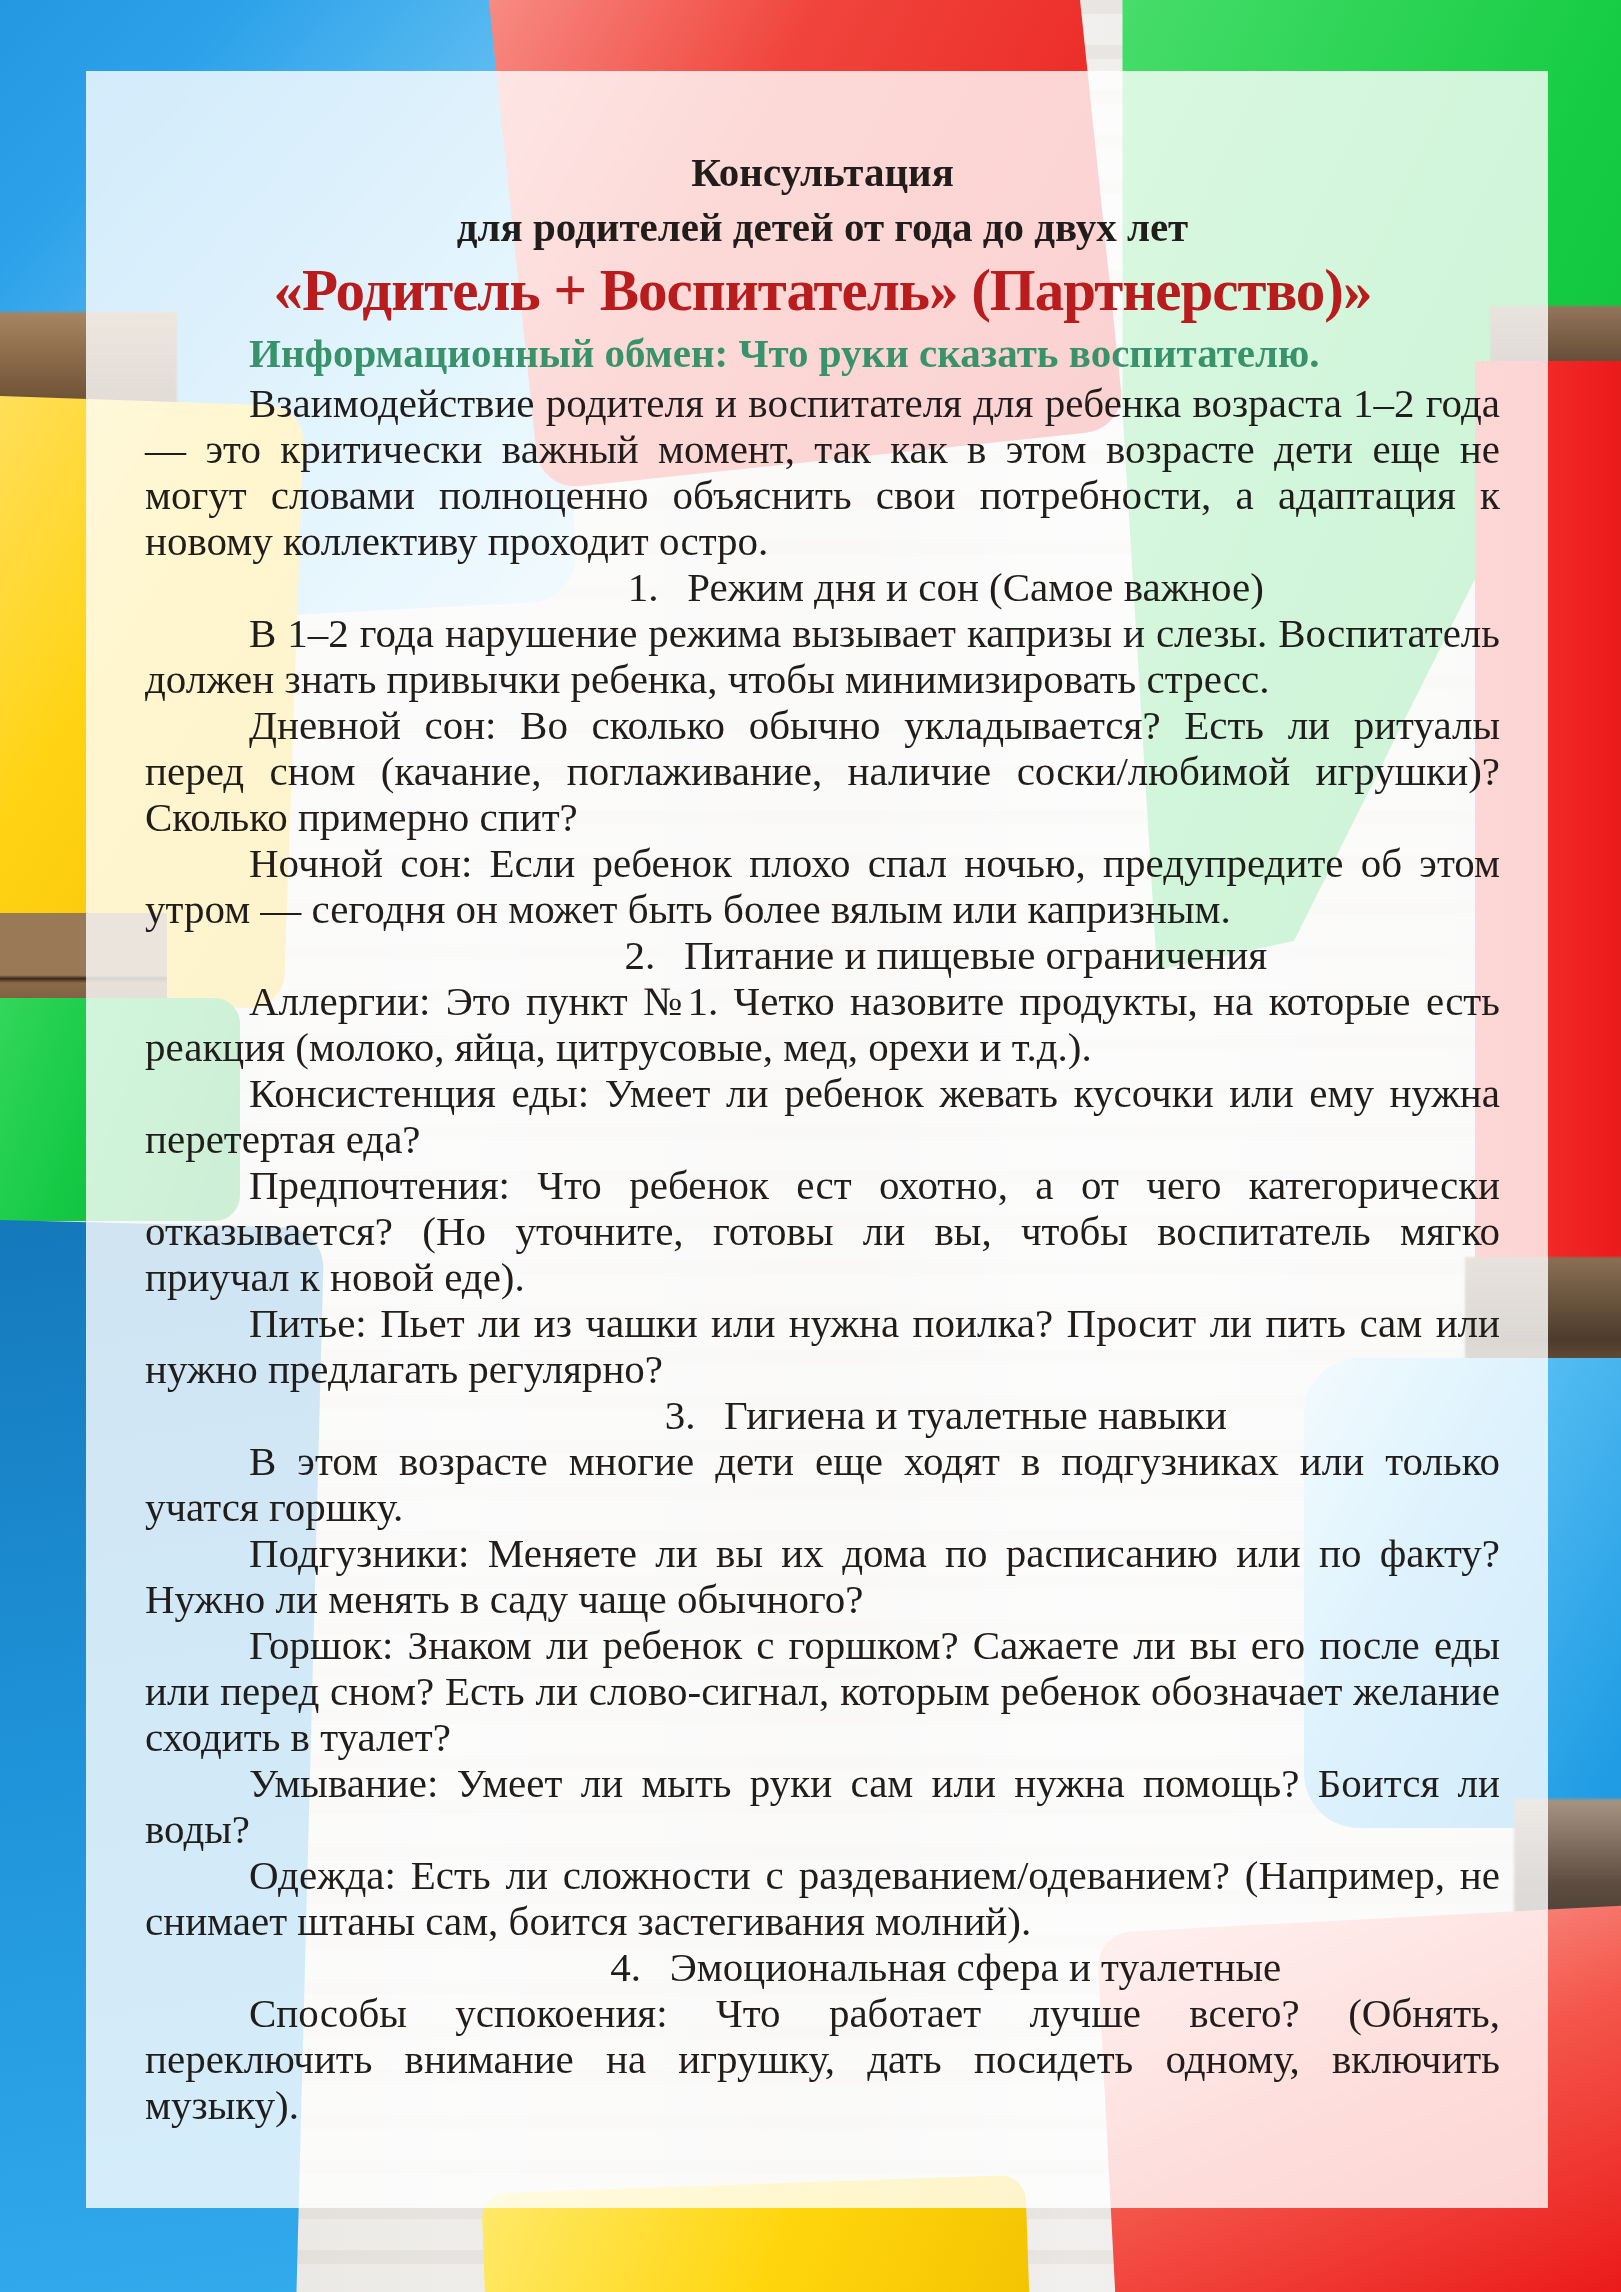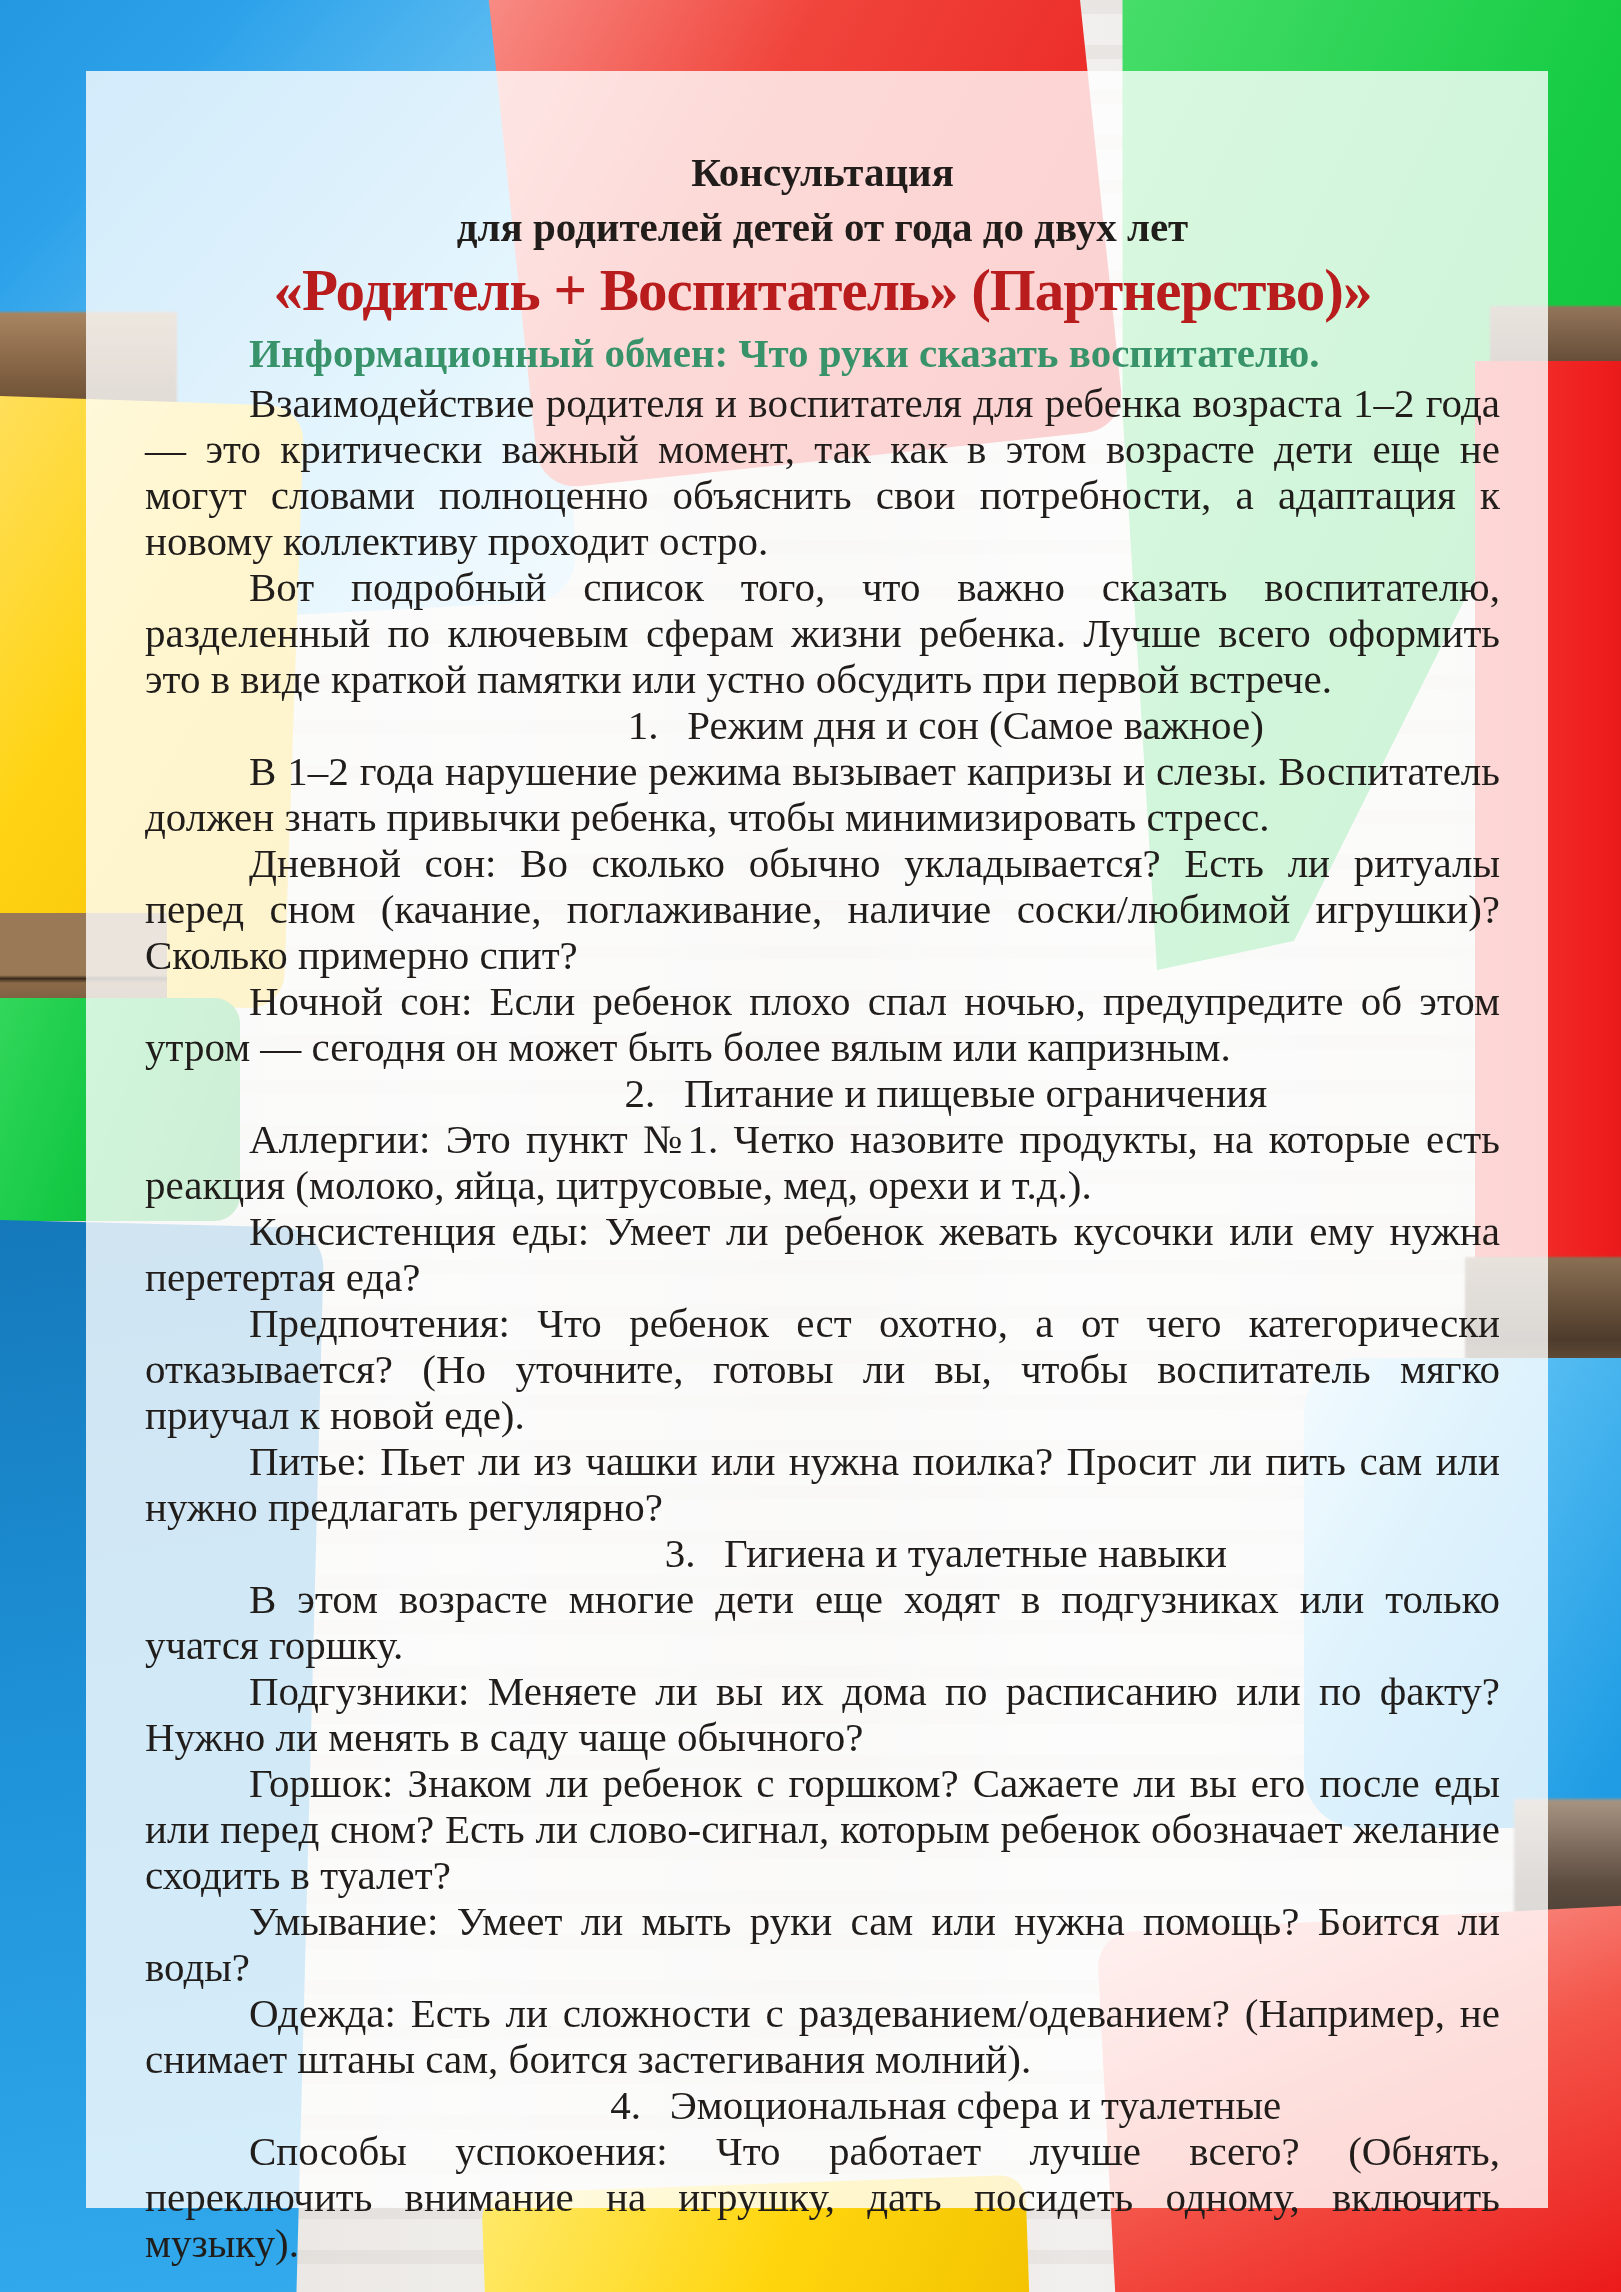--- a/index.html
+++ b/index.html
@@ -93,21 +93,20 @@
 
   <div class="panel"></div>
 
   <div class="content">
     <div class="t1">Консультация</div>
     <div class="t1">для родителей детей от года до двух лет</div>
     <div class="main-title">«Родитель + Воспитатель» (Партнерство)»</div>
     <div class="subtitle">Информационный обмен: Что руки сказать воспитателю.</div>
 
     <p class="para">Взаимодействие родителя и воспитателя для ребенка возраста 1–2 года — это критически важный момент, так как в этом возрасте дети еще не могут словами полноценно объяснить свои потребности, а адаптация к новому коллективу проходит остро.</p>
-    <p class="para">Вот подробный список того, что важно сказать воспитателю, разделенный по ключевым сферам жизни ребенка. Лучше всего оформить это в виде краткой памятки или устно обсудить при первой встрече.</p>
     <div class="h-item">
       <span class="h-num">1.</span><span class="h-text">Режим дня и сон (Самое важное)</span>
     </div>
     <p class="para">В 1–2 года нарушение режима вызывает капризы и слезы. Воспитатель должен знать привычки ребенка, чтобы минимизировать стресс.</p>
     <p class="para">Дневной сон: Во сколько обычно укладывается? Есть ли ритуалы перед сном (качание, поглаживание, наличие соски/любимой игрушки)? Сколько примерно спит?</p>
     <p class="para">Ночной сон: Если ребенок плохо спал ночью, предупредите об этом утром — сегодня он может быть более вялым или капризным.</p>
     <div class="h-item">
       <span class="h-num">2.</span><span class="h-text">Питание и пищевые ограничения</span>
     </div>
     <p class="para">Аллергии: Это пункт №1. Четко назовите продукты, на которые есть реакция (молоко, яйца, цитрусовые, мед, орехи и т.д.).</p>

